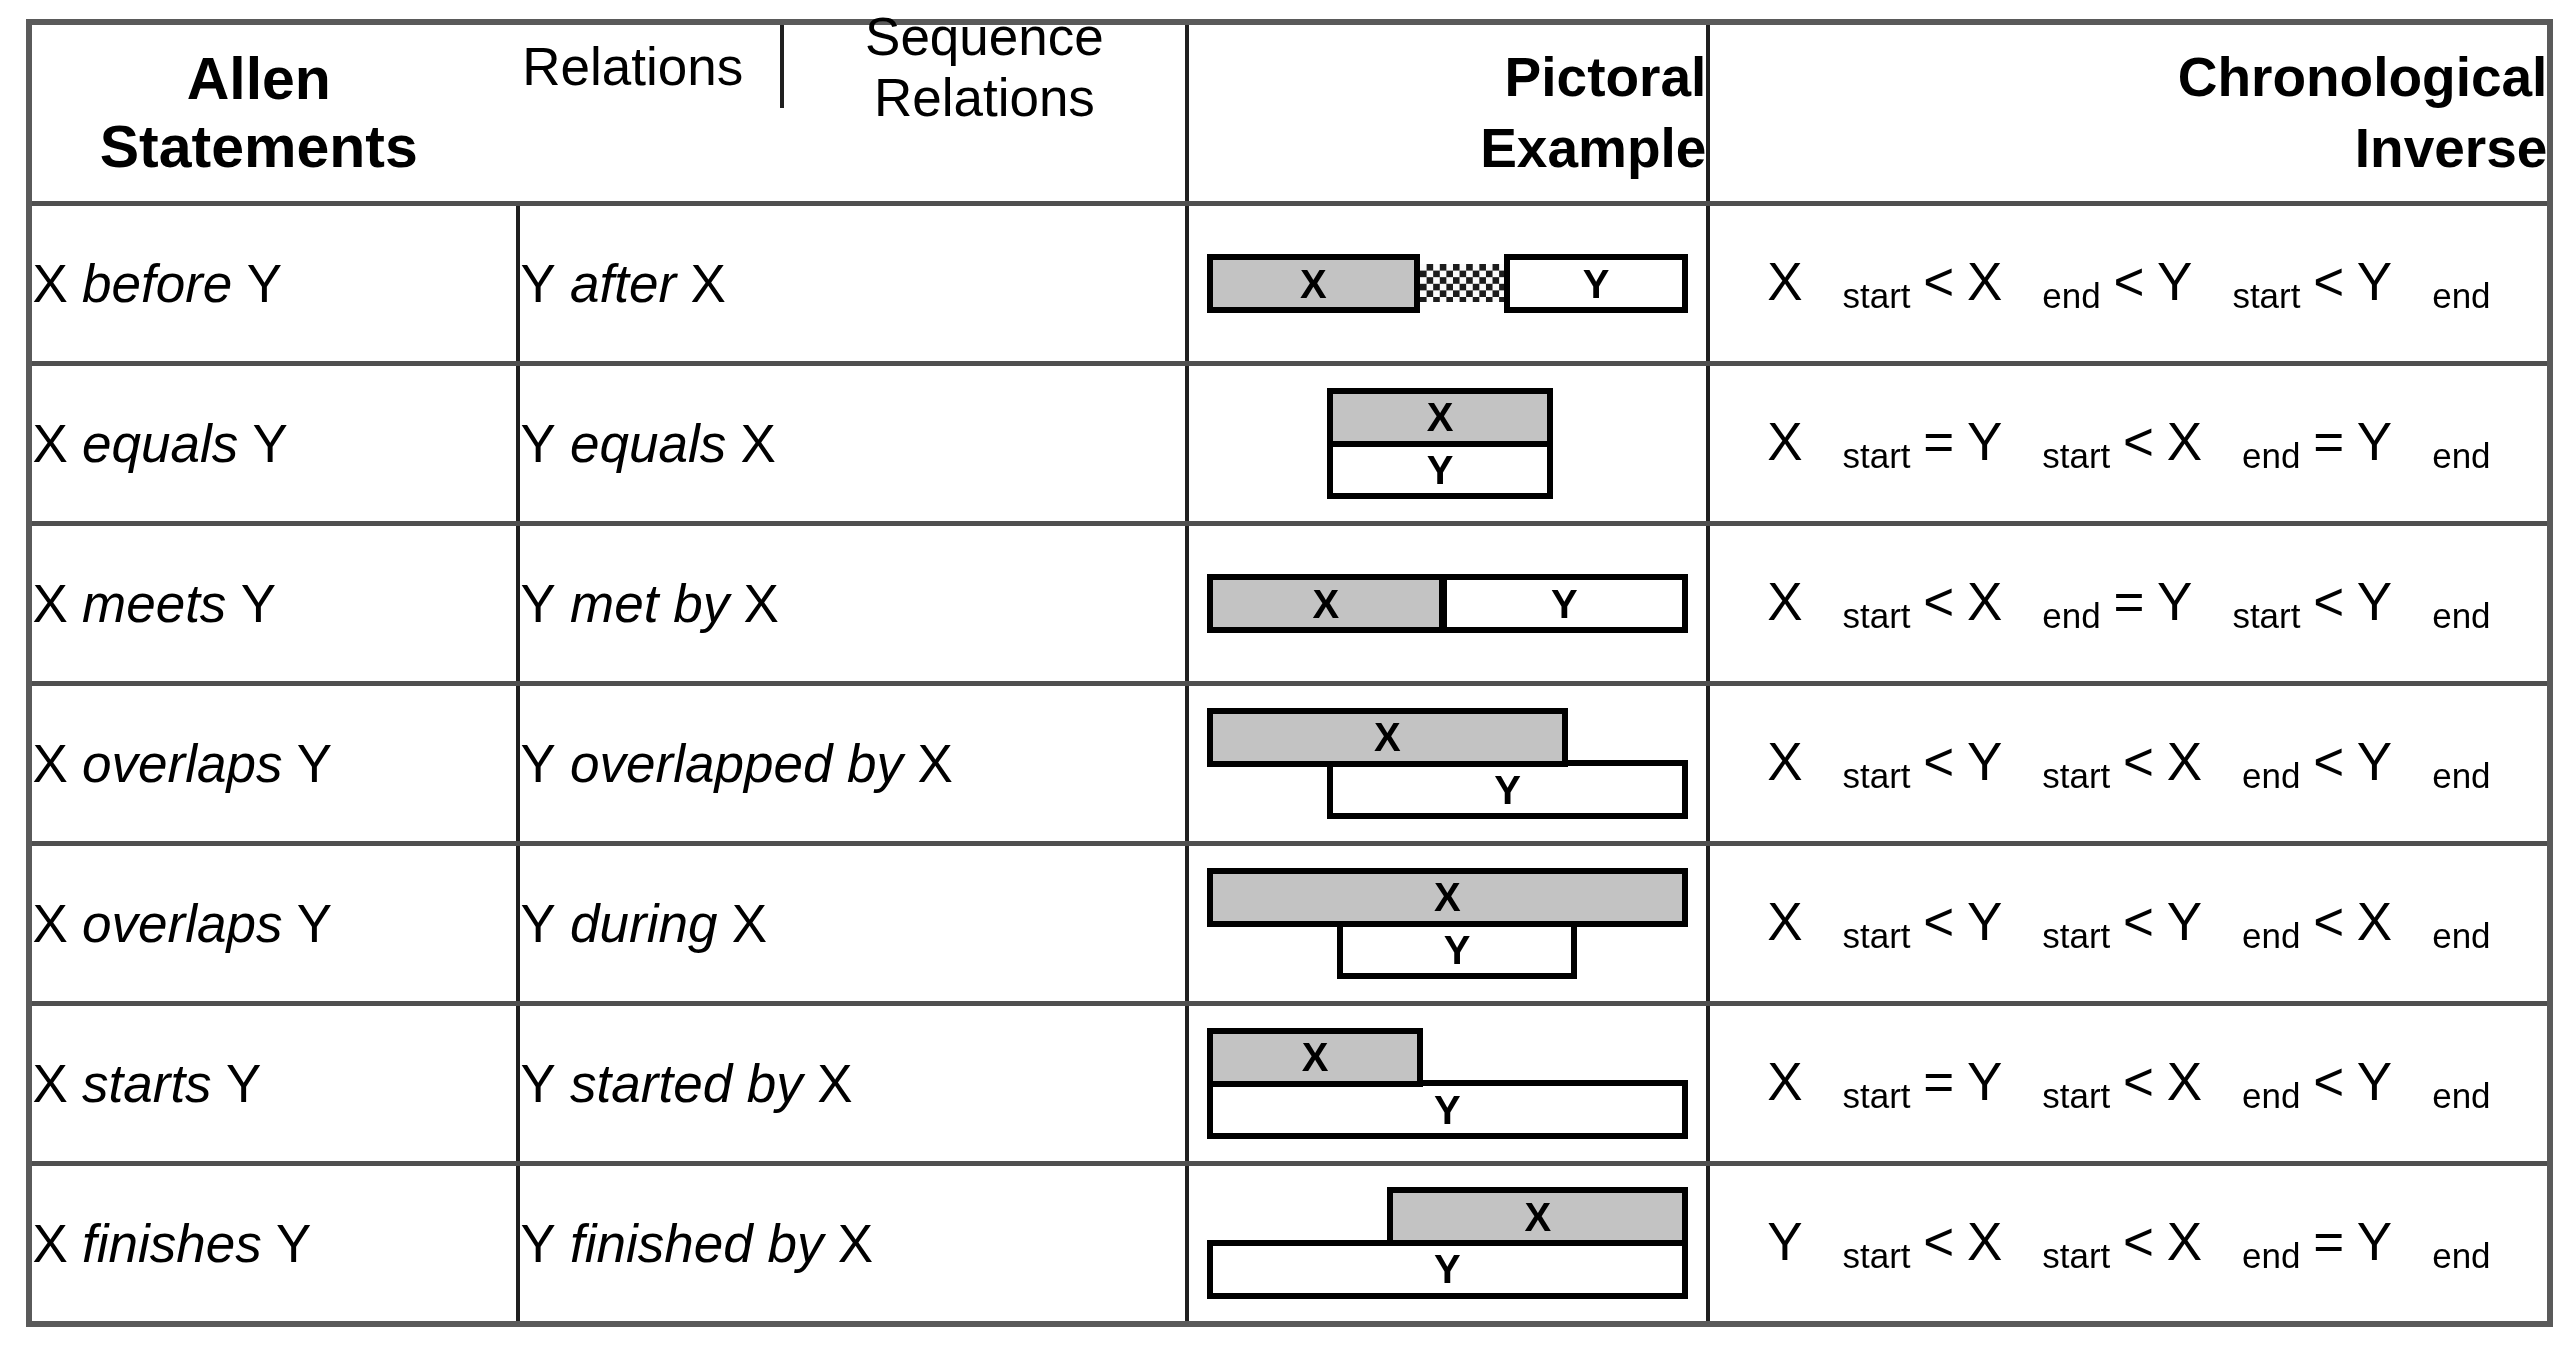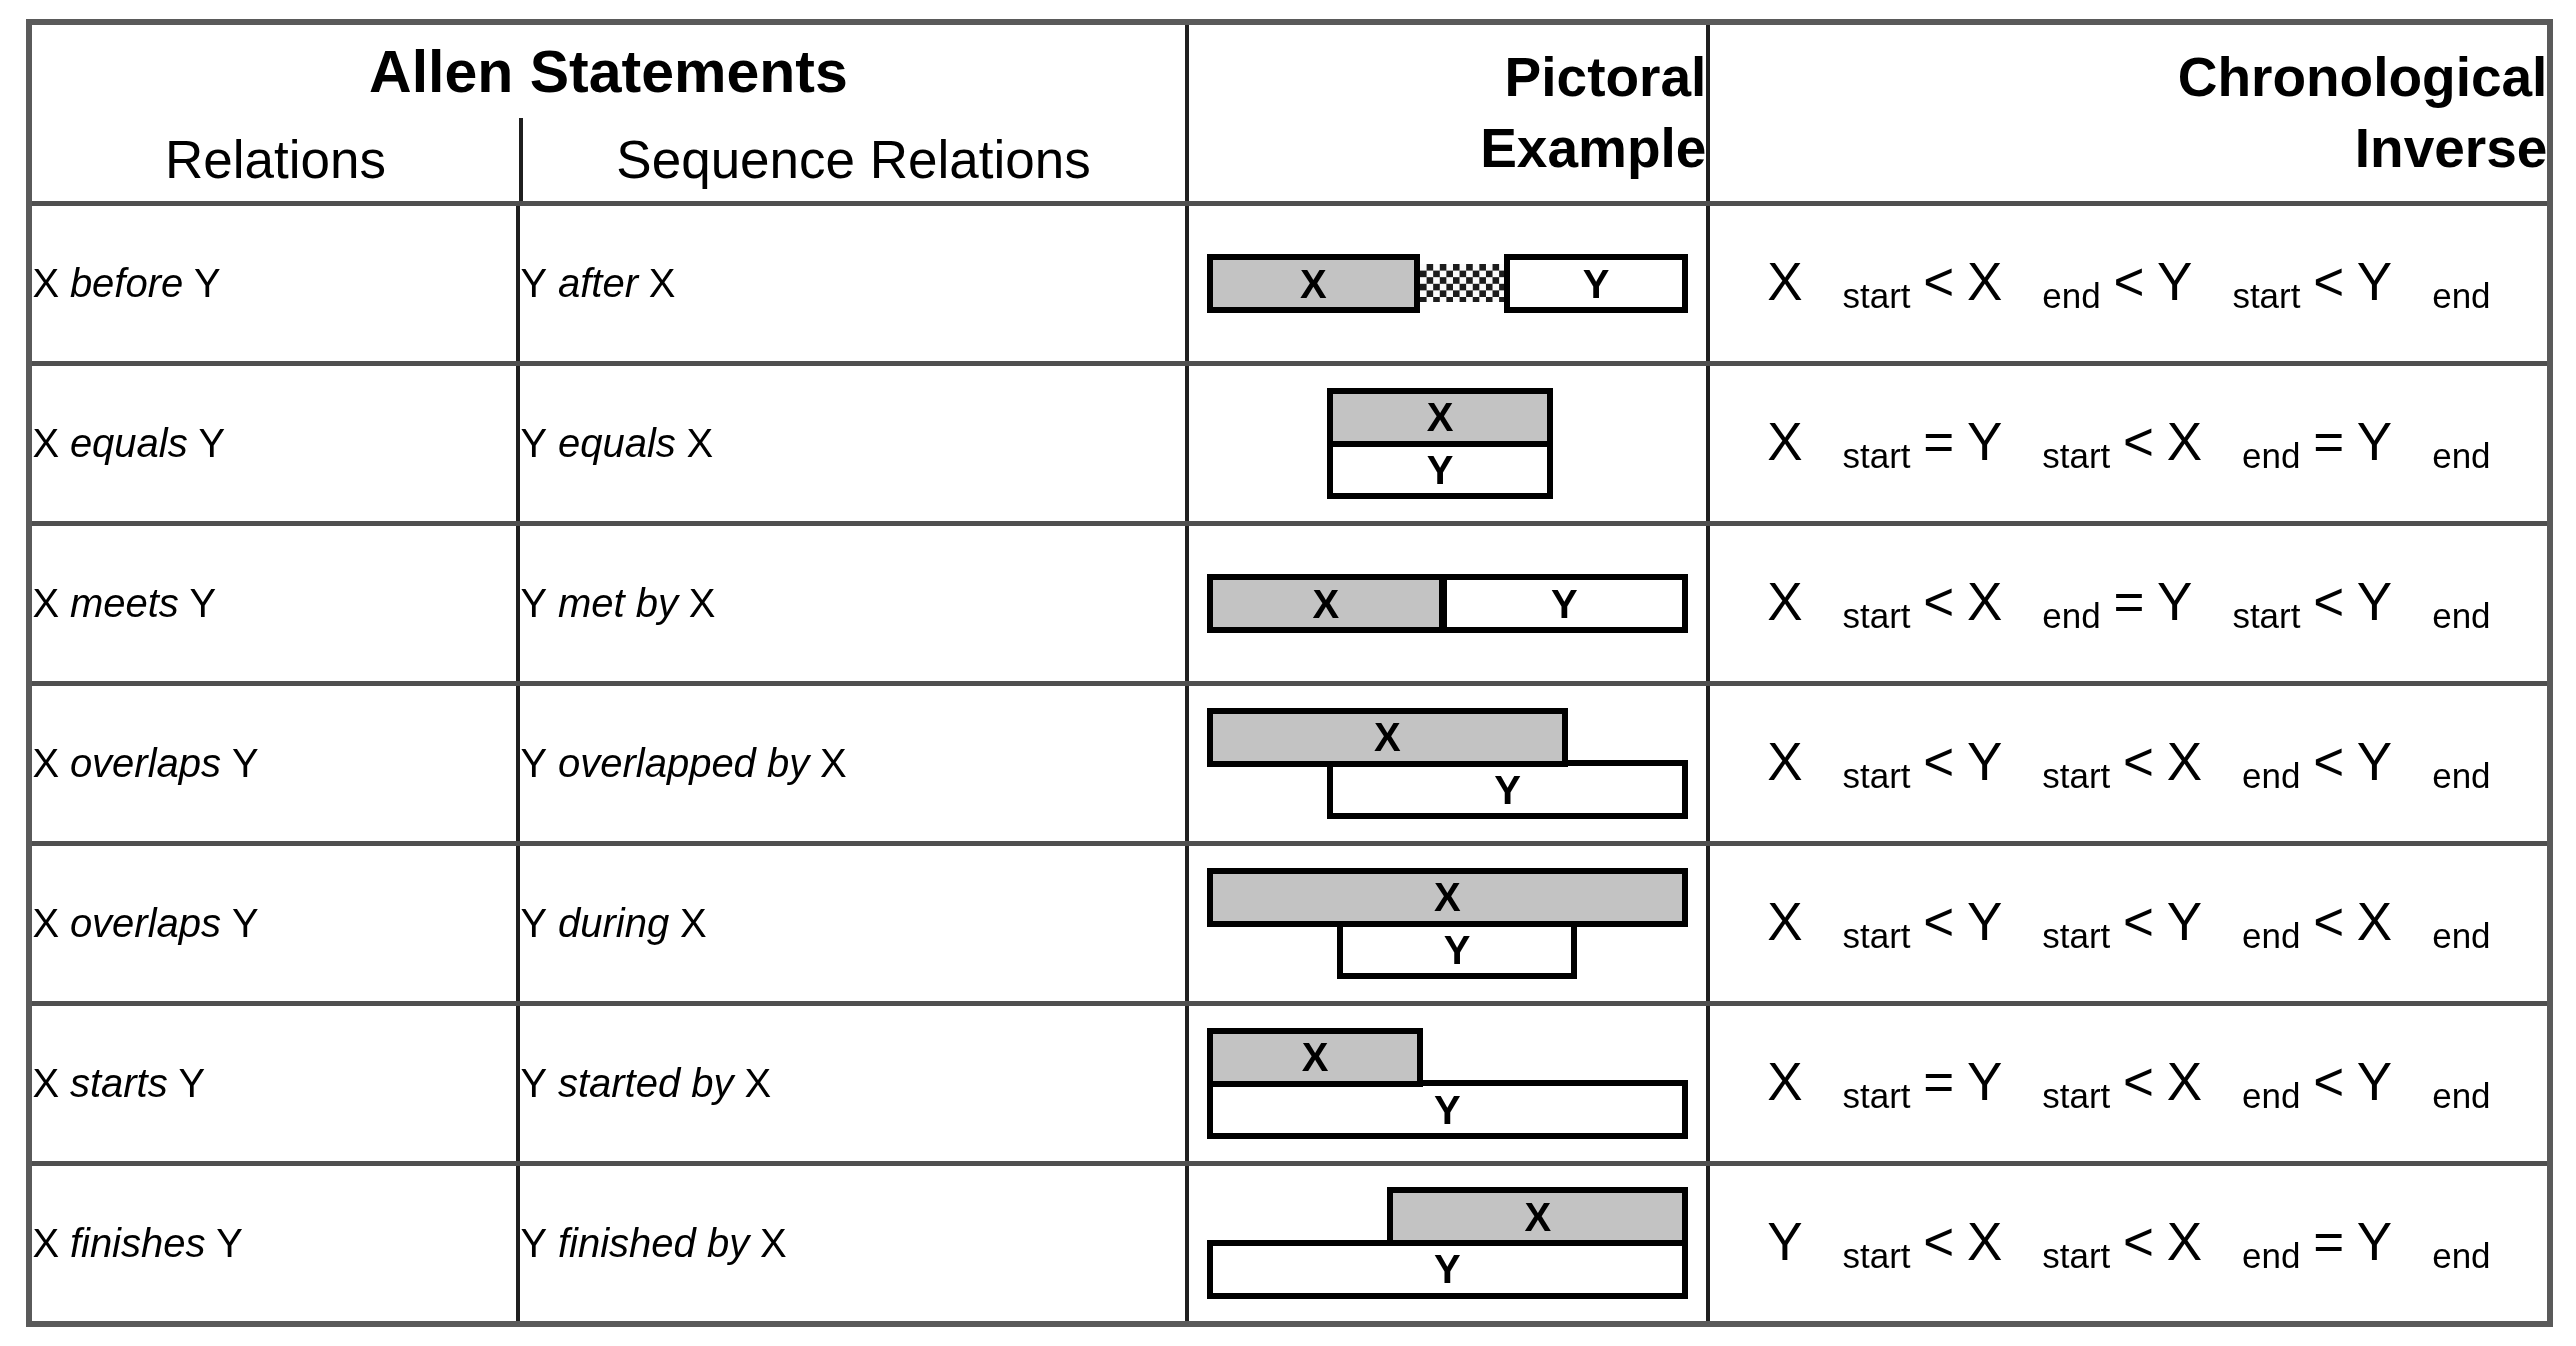--- a/index.html
+++ b/index.html
@@ -9,31 +9,31 @@
         border-collapse:collapse;table-layout:fixed;background:#fff;}
   table.allen th, table.allen td{
         border-top:5.7px solid #4f4f4f;border-bottom:5.7px solid #4f4f4f;
         border-left:4.7px solid #1f1f1f;border-right:4.7px solid #1f1f1f;
         padding:0;vertical-align:middle;}
   table.allen{border:6.6px solid #5a5a5a;}
   thead tr{height:181px;}
   tbody tr{height:160px;}
   
   th{font-weight:bold;}
-  .hdr-wrap{display:flex;flex-direction:column;height:176px;}
+  .hdr-wrap{display:flex;flex-direction:row;height:176px;}
   .hdr-title{flex:1;display:flex;align-items:center;justify-content:center;
              font-size:59px;font-weight:bold;}
   .hdr-sub{height:83px;display:flex;font-weight:normal;}
   .hdr-sub-left{width:42.2%;display:flex;align-items:center;justify-content:center;
                 font-size:53px;}
   .hdr-sub-right{flex:1;border-left:4.7px solid #1f1f1f;display:flex;align-items:center;
                 justify-content:center;font-size:53px;}
   .th-two-line{font-size:55px;line-height:1.3;text-align:right;}
   
-  .cell-rel,.cell-inv{font-size:40px;text-align:left;padding-left:34px;}
+  .cell-rel,.cell-inv{font-size:53px;text-align:left;padding-left:34px;}
   .it{font-style:italic;margin:0 0.27em;}
   .cell-pic{text-align:center;}
   .pic-area{position:relative;height:123px;width:93%;margin:0 auto;}
   .ibox{position:absolute;height:59px;border:6.6px solid #000;box-sizing:border-box;
         display:flex;align-items:center;justify-content:center;}
   .ibox-label{font-weight:bold;font-size:40px;line-height:1;}
   .hatch{position:absolute;top:42px;height:38px;z-index:1;
         background:conic-gradient(#1c1c1c 25%, #fbfbfb 0 50%, #1c1c1c 0 75%, #fbfbfb 0) 0 0/13.2px 13.2px;}
   
   .cell-seq{text-align:center;font-size:53px;padding:0 7.6px;white-space:nowrap;}

